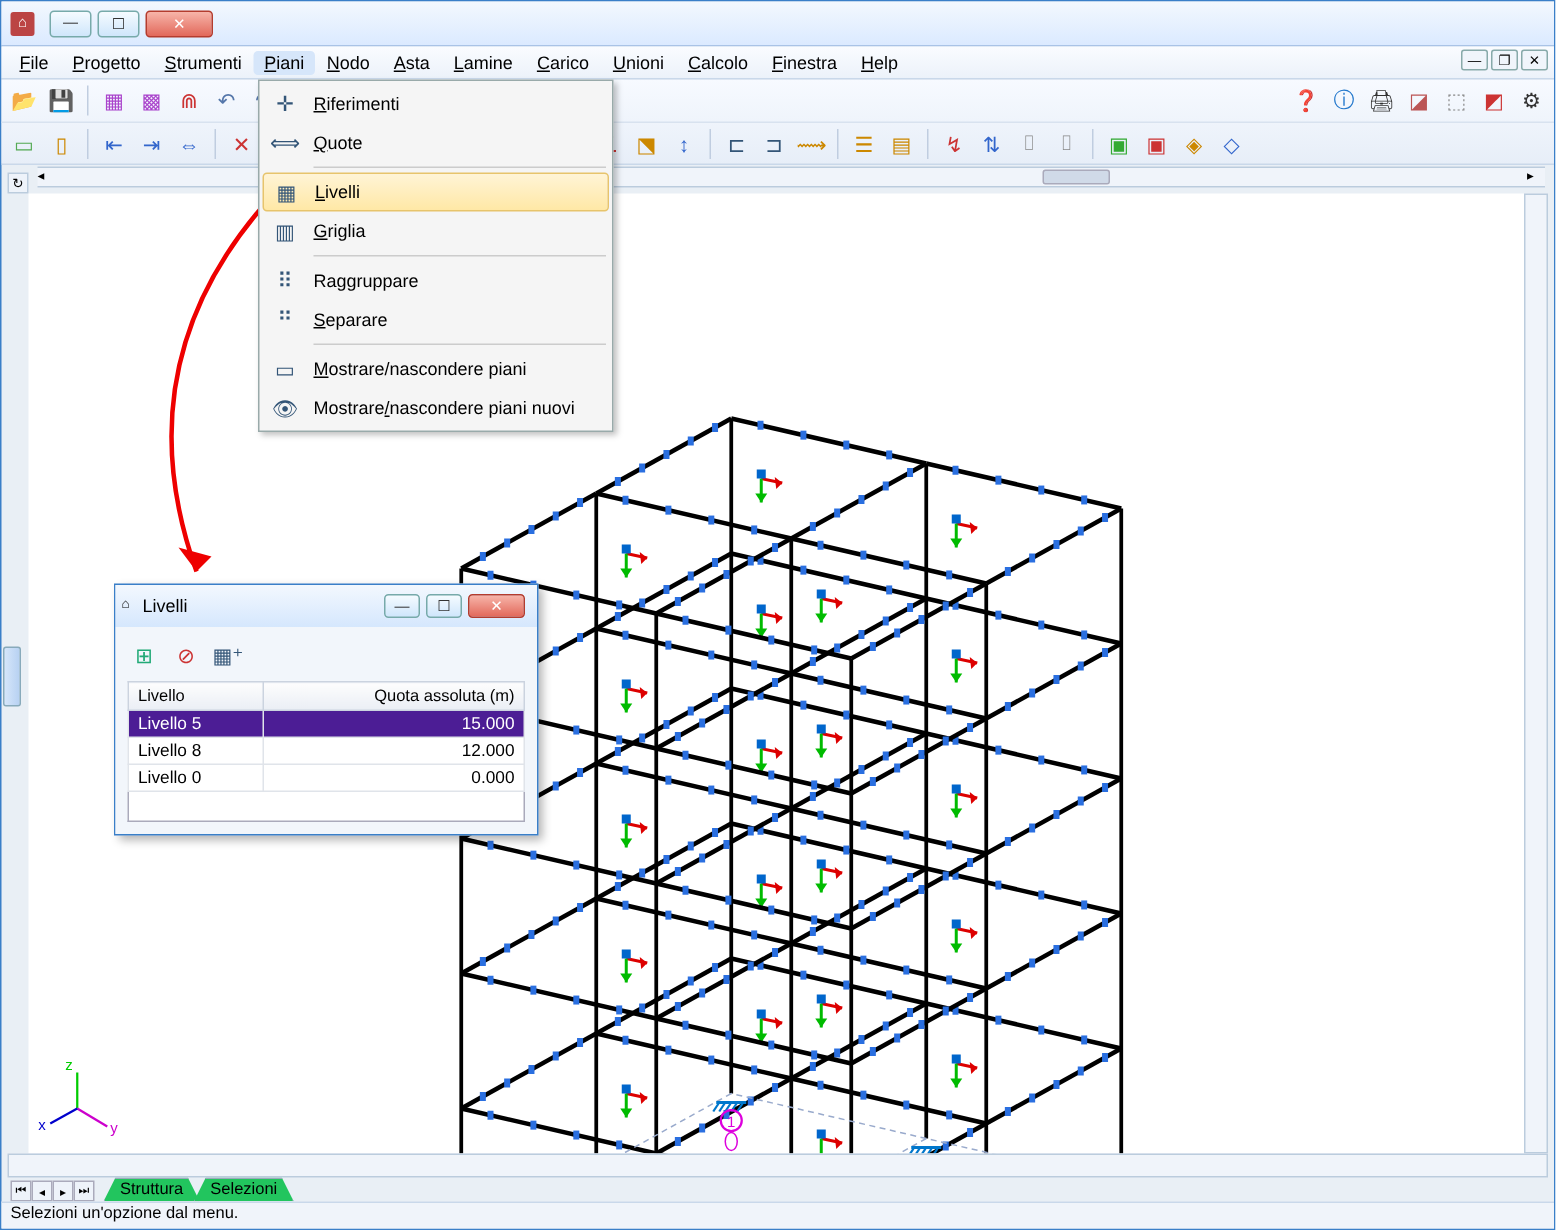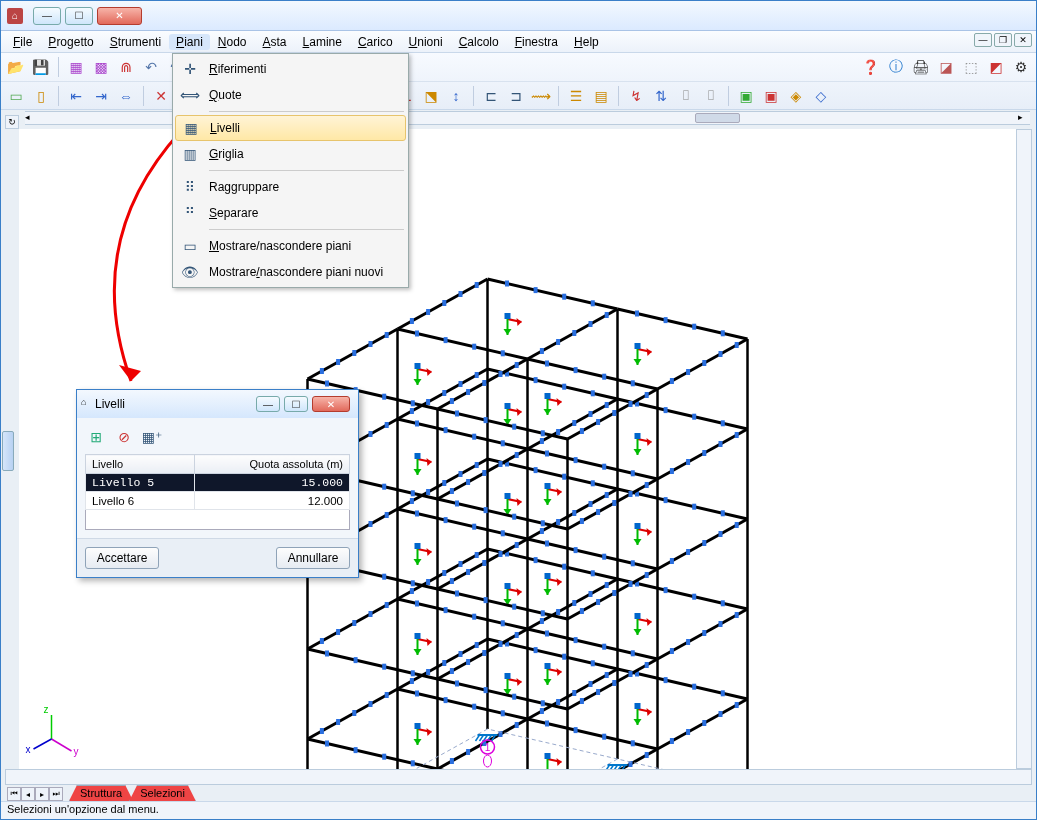--- a/index.html
+++ b/index.html
@@ -20,21 +20,21 @@
   .toolbars { background:linear-gradient(#f7faff,#e7eef8); border-bottom:1px solid #c9d8ea; }
   .toolbar-row { height:28px; display:flex; align-items:center; padding:0 4px; gap:3px; }
   .tb-btn { width:22px; height:22px; border:1px solid transparent; display:flex; align-items:center; justify-content:center; font-size:14px; color:#333; cursor:pointer; border-radius:2px;}
   .tb-sep { width:1px; height:20px; background:#c0cde0; margin:0 3px; }
   .mini-scroll { position:absolute; left:4px; top:114px; width:14px; height:14px; background:#eef3fa; border:1px solid #bcd; font-size:9px; display:flex; align-items:center; justify-content:center;}
   .top-scroll { position:absolute; top:110px; left:24px; right:6px; height:14px; border:1px solid #bcd; border-left:0; border-right:0; background:#f0f4fa;}
   .top-scroll .thumb { position:absolute; left:670px; top:1px; width:45px; height:10px; background:#d0dae8; border:1px solid #aab; border-radius:2px;}
   .viewport { position:absolute; left:18px; top:128px; right:20px; bottom:50px; background:#fff; }
   .viewport svg { width:100%; height:100%; }
   .bottom-tabs { position:absolute; left:6px; bottom:18px; height:18px; display:flex; align-items:flex-end; font-size:11px; }
-  .sheet-tab { border:1px solid #9ab; border-bottom:0; background:#ef4444; padding:0 10px; height:16px; line-height:14px; margin-right:0; clip-path: polygon(8px 0, calc(100% - 8px) 0, 100% 100%, 0 100%); }
+  .sheet-tab { border:1px solid #9ab; border-bottom:0; background:#22c55e; padding:0 10px; height:16px; line-height:14px; margin-right:0; clip-path: polygon(8px 0, calc(100% - 8px) 0, 100% 100%, 0 100%); }
   .sheet-tab + .sheet-tab { margin-left:-4px; }
   .nav-btns { display:flex; margin-right:6px;}
   .nav-btns span { width:14px; height:14px; border:1px solid #aab; background:#eef3fa; font-size:8px; display:flex; align-items:center; justify-content:center; cursor:pointer;}
   .statusbar { position:absolute; left:0; right:0; bottom:0; height:18px; background:#f0f4fa; border-top:1px solid #c9d8ea; font-size:11px; padding:1px 6px; }
   .side-handle { position:absolute; left:1px; top:430px; width:12px; height:40px; background:linear-gradient(90deg,#d6e6fa,#b7d1f2); border:1px solid #8ab; border-radius:2px; cursor:pointer;}
   
   .dropdown { position:absolute; left:171px; top:52px; width:237px; background:#f5f5f5; border:1px solid #9aa; box-shadow:2px 2px 4px rgba(0,0,0,0.25); z-index:50; font-size:12px; padding:2px;}
   .dd-row { display:flex; align-items:center; height:26px; padding-right:10px; cursor:pointer;}
   .dd-row.hl { background:linear-gradient(#fff4d6,#ffe8a6); border:1px solid #e7c46c; border-radius:3px;}
   .dd-icon { width:26px; height:22px; margin:0 6px 0 2px; display:flex; align-items:center; justify-content:center; font-size:14px; color:#357;}
@@ -45,21 +45,21 @@
   .dialog { position:absolute; left:75px; top:388px; width:283px; border:1px solid #3a7fc8; background:#eef3fa; box-shadow:3px 3px 6px rgba(0,0,0,0.3); z-index:60; font-size:12px;}
   .dlg-title { height:28px; background:linear-gradient(#f3f8fe,#d5e7fd); display:flex; align-items:center; padding:0 4px;}
   .dlg-title .t { flex:1; font-size:12px; }
   .dlg-body { padding:8px; background:#f2f6fb; }
   .dlg-tb { display:flex; gap:6px; margin-bottom:6px;}
   .dlg-tb span { width:22px; height:22px; border:1px solid transparent; display:flex; align-items:center; justify-content:center; cursor:pointer; font-size:14px;}
   table.lv { width:100%; border-collapse:collapse; background:#fff; border:1px solid #aab; }
   table.lv th { background:linear-gradient(#fdfdfd,#eaeef5); font-weight:normal; font-size:11px; padding:3px 6px; border:1px solid #cbd3df; text-align:left;}
   table.lv th.r, table.lv td.r { text-align:right; }
   table.lv td { padding:2px 6px; border:1px solid #e0e4ea; font-size:11.5px; height:18px;}
-  table.lv tr.sel td { background:#0f172a; color:#fff;font-family:Liberation Mono, monospace; }
+  table.lv tr.sel td { background:#4c1d95; color:#fff; }
   .dlg-btns { display:flex; justify-content:space-between; padding:8px; background:#e9eff6; border-top:1px solid #cfd9e6;}
   .dlg-btn { min-width:74px; height:22px; background:linear-gradient(#fdfdfd,#e6ebf2); border:1px solid #8fa3b8; border-radius:3px; font-size:12px; cursor:pointer;}
   .right-scroll { position:absolute; right:4px; top:128px; bottom:50px; width:16px; background:#f0f4fa; border:1px solid #bcd;}
   .bottom-scroll-area { position:absolute; left:4px; right:4px; bottom:34px; height:16px; background:#f0f4fa; border:1px solid #bcd;}
 </style>
 </head>
 <body>
 
 <div class="outer">
 
@@ -775,30 +775,30 @@
           <th>Livello</th>
           <th class="r">Quota assoluta (m)</th>
         </tr>
           </thead>
         <tbody id="lvbody">
             <tr class="sel">
               <td>Livello 5</td>
               <td class="r">15.000</td>
             </tr>
             <tr>
-              <td>Livello 6</td>
+              <td>Livello 8</td>
               <td class="r">12.000</td>
+            </tr>
+            <tr>
+              <td>Livello 0</td>
+              <td class="r">0.000</td>
             </tr>
           </tbody>
       </table>
       <div style="height:20px;background:#fff;border:1px solid #aab;border-top:0"></div>
-    </div>
-    <div class="dlg-btns">
-      <button class="dlg-btn">Accettare</button>
-      <button class="dlg-btn">Annullare</button>
     </div>
   </div>
 
   <div class="bottom-scroll-area"></div>
   <div class="bottom-tabs">
     <div class="nav-btns">
       <span>⏮</span>
       <span>◂</span>
       <span>▸</span>
       <span>⏭</span>

